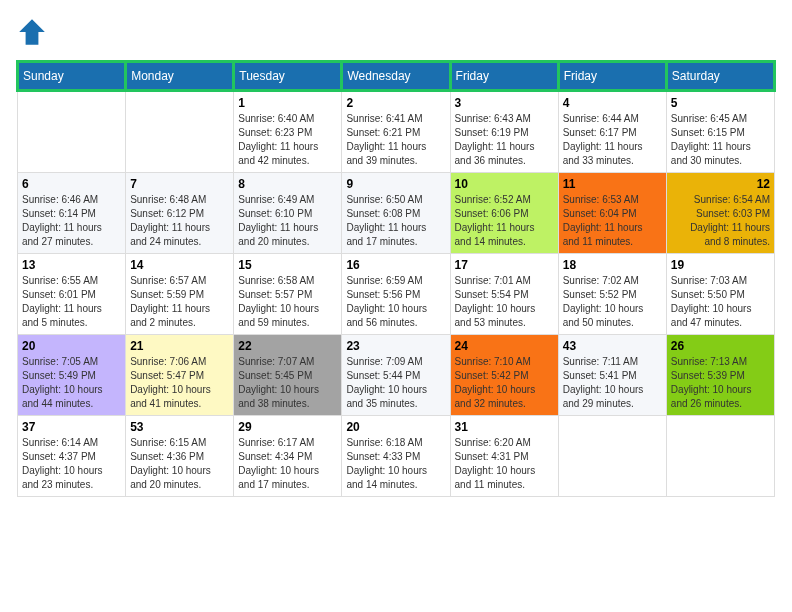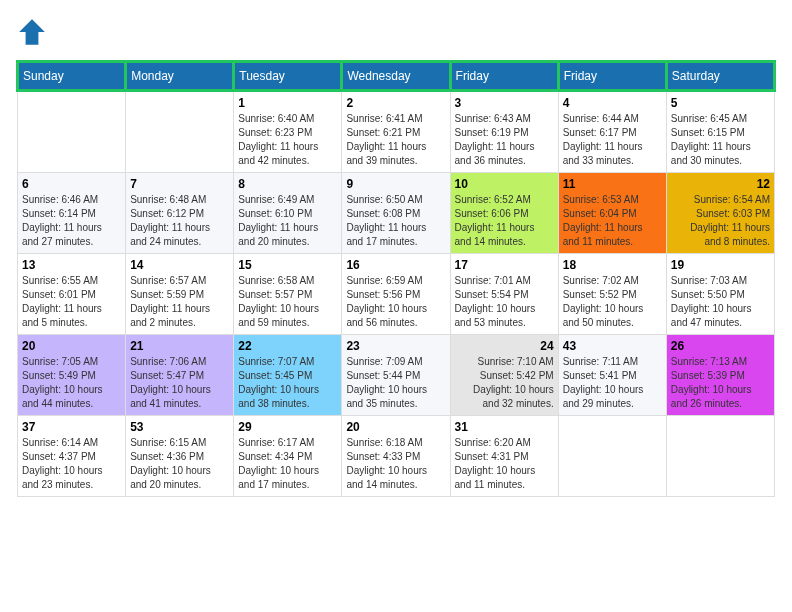--- a/index.html
+++ b/index.html
@@ -206,41 +206,41 @@
         <td>
           <span class="day-num">19</span>
           <div class="day-info">Sunrise: 7:03 AM<br>Sunset: 5:50 PM<br>Daylight: 10 hours and 47 minutes.</div>
         </td>
       </tr>
       <tr>
         <td style="background: #c4b5fd;">
           <span class="day-num">20</span>
           <div class="day-info">Sunrise: 7:05 AM<br>Sunset: 5:49 PM<br>Daylight: 10 hours and 44 minutes.</div>
         </td>
-        <td style="background: #c4b5fd;">
+        <td style="background: #fef9c3;">
           <span class="day-num">21</span>
           <div class="day-info">Sunrise: 7:06 AM<br>Sunset: 5:47 PM<br>Daylight: 10 hours and 41 minutes.</div>
         </td>
-        <td style="background: #7dd3fc;">
+        <td style="background: #a3a3a3;">
           <span class="day-num">22</span>
           <div class="day-info">Sunrise: 7:07 AM<br>Sunset: 5:45 PM<br>Daylight: 10 hours and 38 minutes.</div>
         </td>
         <td style="background: rgb(245, 247, 250);">
           <span class="day-num">23</span>
           <div class="day-info">Sunrise: 7:09 AM<br>Sunset: 5:44 PM<br>Daylight: 10 hours and 35 minutes.</div>
         </td>
-        <td style="background: #e5e5e5; text-align: right;">
+        <td style="background: #f97316;">
           <span class="day-num">24</span>
           <div class="day-info">Sunrise: 7:10 AM<br>Sunset: 5:42 PM<br>Daylight: 10 hours and 32 minutes.</div>
         </td>
         <td style="background: rgb(245, 247, 250);">
           <span class="day-num">43</span>
           <div class="day-info">Sunrise: 7:11 AM<br>Sunset: 5:41 PM<br>Daylight: 10 hours and 29 minutes.</div>
         </td>
-        <td style="background: #d946ef;">
+        <td style="background: #84cc16;">
           <span class="day-num">26</span>
           <div class="day-info">Sunrise: 7:13 AM<br>Sunset: 5:39 PM<br>Daylight: 10 hours and 26 minutes.</div>
         </td>
       </tr>
       <tr>
         <td>
           <span class="day-num">37</span>
           <div class="day-info">Sunrise: 6:14 AM<br>Sunset: 4:37 PM<br>Daylight: 10 hours and 23 minutes.</div>
         </td>
         <td>

